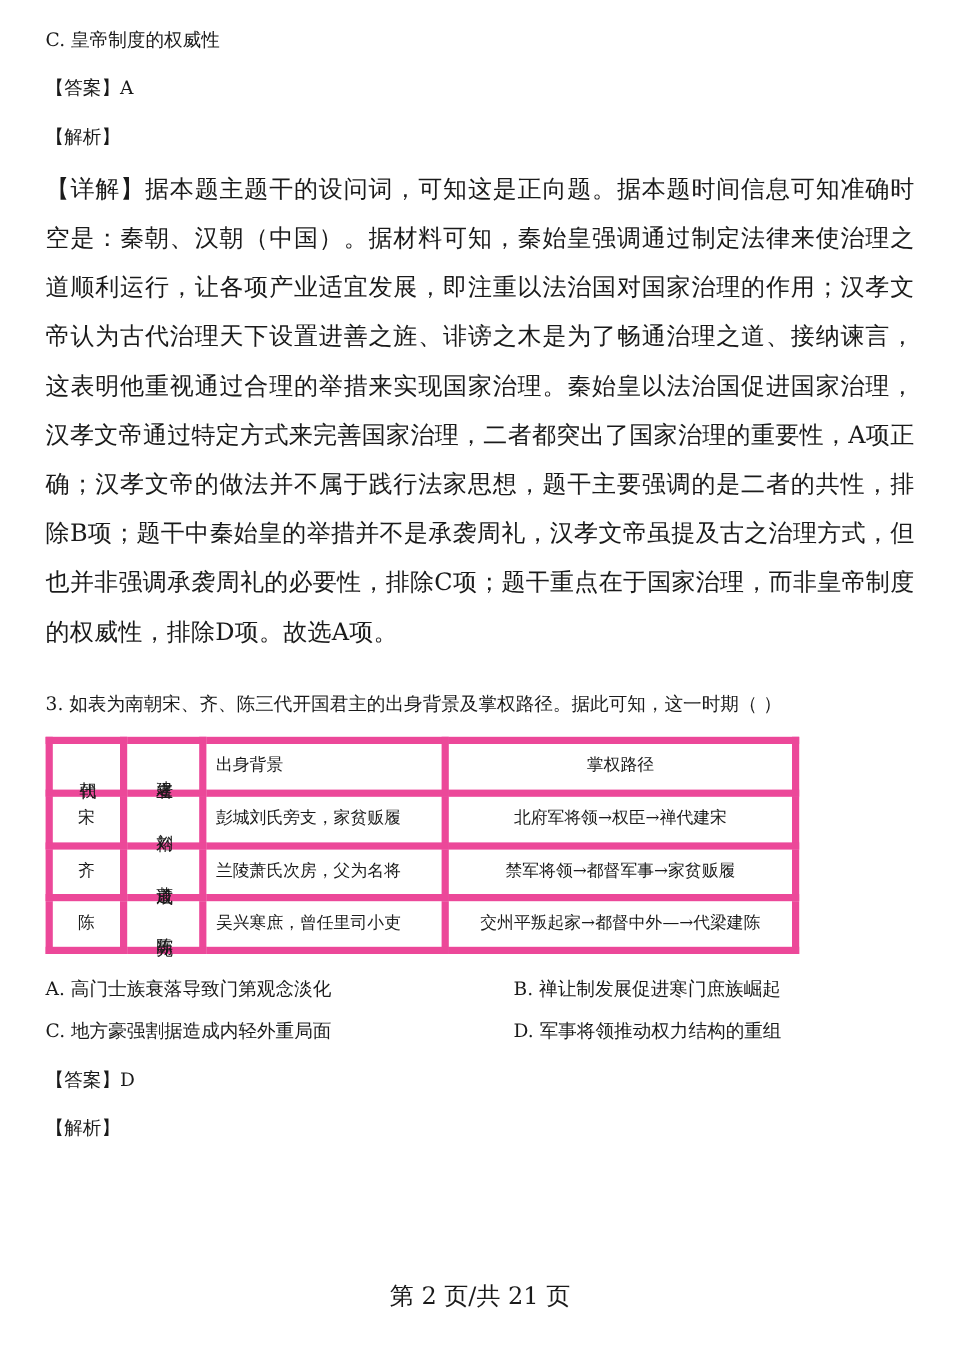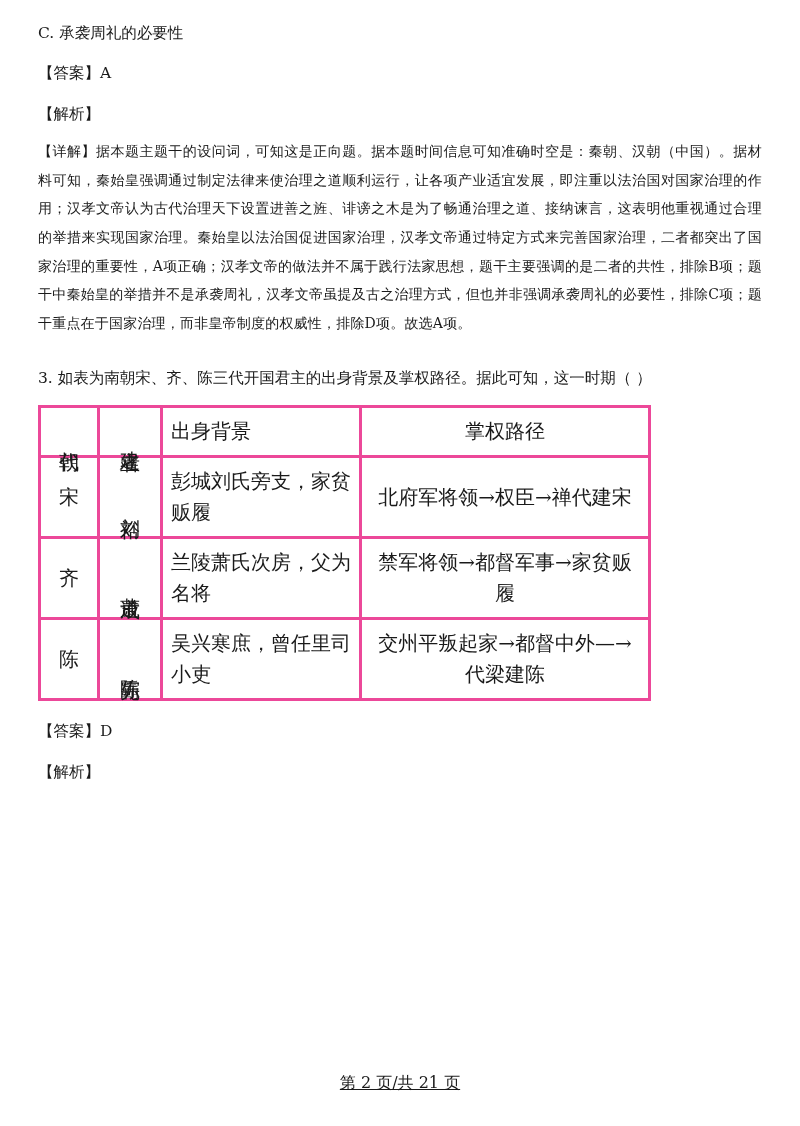--- a/index.html
+++ b/index.html
@@ -38,42 +38,42 @@
     font-size: 15.5px;
     line-height: 1.5;
     white-space: nowrap;
   }
   .tag-line {
     font-size: 15.5px;
     line-height: 1.6;
     margin: 16px 0 10px 0;
   }
   .para {
-    font-size: 14px;
+    font-size: 20px;
     line-height: 2.05;
     text-align: justify;
     text-justify: inter-ideograph;
     margin: 6px 0 0 0;
     letter-spacing: 0.2px;
   }
   .q-stem {
     font-size: 15.5px;
     line-height: 1.9;
     margin: 26px 0 12px 0;
   }
   table.data-table {
     border-collapse: collapse;
     width: 540px;
     margin: 6px 0 18px 0;
     table-layout: fixed;
   }
   table.data-table td {
-    border: 3px solid #ec4899;
+    border: 6px solid #ec4899;
     padding: 8px 8px;
-    font-size: 20px;
+    font-size: 14px;
     line-height: 1.55;
     vertical-align: middle;
   }
   td.c-dyn {
     width: 40px;
     text-align: center;
   }
   td.c-founder {
     width: 44px;
     text-align: center;
@@ -97,33 +97,32 @@
   }
   .answers .row-two-col {
     margin-bottom: 12px;
   }
   .footer {
     position: absolute;
     left: 0;
     right: 0;
     bottom: 32px;
     text-align: center;
-    font-size: 16px;
+    font-size: 20px;
     color: #1a1a1a;
-    text-decoration: underline;
   }
 </style>
 </head>
 <body>
 
 <div class="page">
 
   <div class="row-two-col">
     <div class="col">
-      <div class="opt-line">C. 承袭周礼的必要性</div>
+      <div class="opt-line">C. 皇帝制度的权威性</div>
     </div>
   </div>
 
   <div class="tag-line">【答案】A</div>
 
   <div class="tag-line">【解析】</div>
 
   <div class="para">【详解】据本题主题干的设问词，可知这是正向题。据本题时间信息可知准确时空是：秦朝、汉朝（中国）。据材料可知，秦始皇强调通过制定法律来使治理之道顺利运行，让各项产业适宜发展，即注重以法治国对国家治理的作用；汉孝文帝认为古代治理天下设置进善之旌、诽谤之木是为了畅通治理之道、接纳谏言，这表明他重视通过合理的举措来实现国家治理。秦始皇以法治国促进国家治理，汉孝文帝通过特定方式来完善国家治理，二者都突出了国家治理的重要性，A项正确；汉孝文帝的做法并不属于践行法家思想，题干主要强调的是二者的共性，排除B项；题干中秦始皇的举措并不是承袭周礼，汉孝文帝虽提及古之治理方式，但也并非强调承袭周礼的必要性，排除C项；题干重点在于国家治理，而非皇帝制度的权威性，排除D项。故选A项。</div>
 
   <div class="q-stem">3. 如表为南朝宋、齐、陈三代开国君主的出身背景及掌权路径。据此可知，这一时期（      ）</div>
@@ -160,20 +159,38 @@
         <td class="c-dyn">陈</td>
         <td class="c-founder">
           <span class="vert">陈霸先</span>
         </td>
         <td class="c-bg">吴兴寒庶，曾任里司小吏</td>
         <td class="c-path">交州平叛起家→都督中外—→代梁建陈</td>
       </tr>
     </tbody>
   </table>
 
+  <div class="answers">
+    <div class="row-two-col">
+      <div class="col">
+        <div class="opt-line">A. 高门士族衰落导致门第观念淡化</div>
+      </div>
+      <div class="col right">
+        <div class="opt-line">B. 禅让制发展促进寒门庶族崛起</div>
+      </div>
+    </div>
+    <div class="row-two-col">
+      <div class="col">
+        <div class="opt-line">C. 地方豪强割据造成内轻外重局面</div>
+      </div>
+      <div class="col right">
+        <div class="opt-line">D. 军事将领推动权力结构的重组</div>
+      </div>
+    </div>
+  </div>
 
   <div class="tag-line">【答案】D</div>
   <div class="tag-line">【解析】</div>
 
   <div class="footer">
     <span>第 2 页/共 21 页</span>
   </div>
 
 </div>
 

